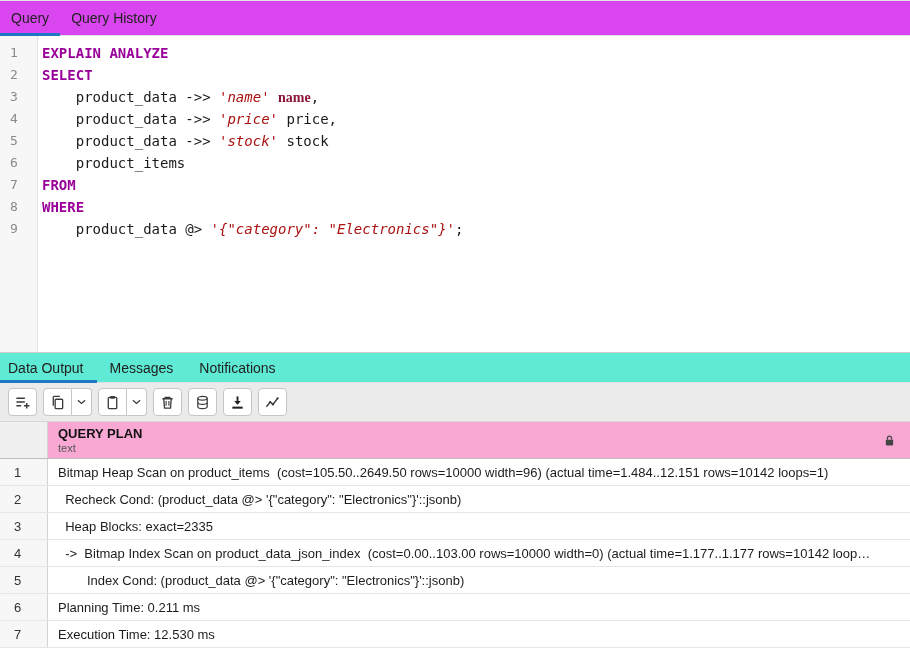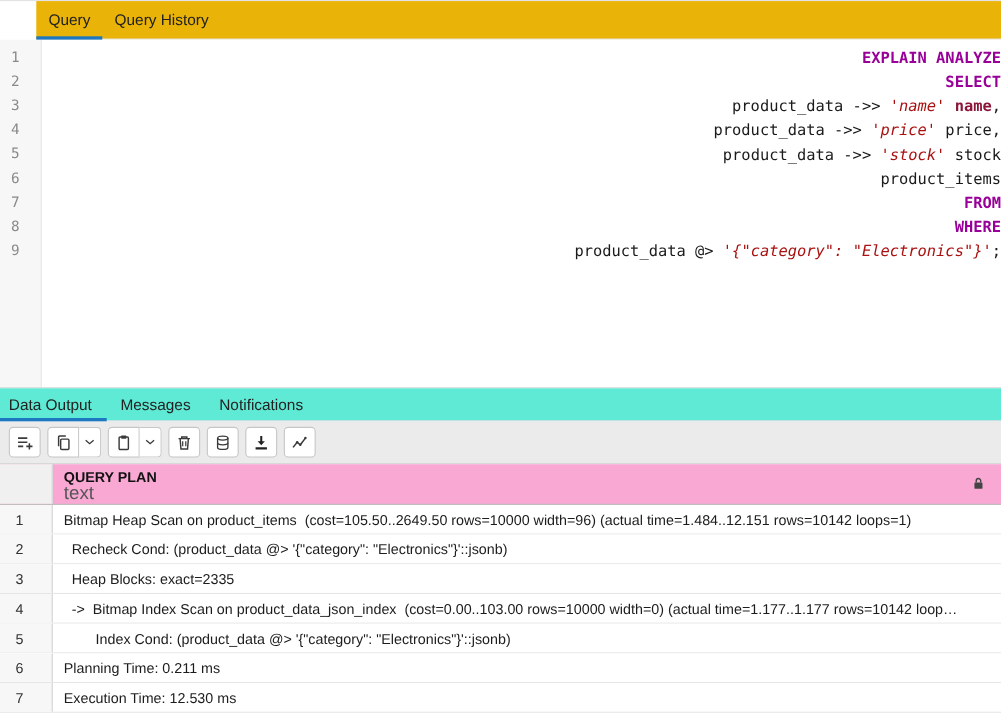--- a/index.html
+++ b/index.html
@@ -1,32 +1,32 @@
 <!DOCTYPE html>
 <html style="--accent: #1d78c1; --kw: #990099; --str: #aa1111; --nm: #8b1538;"><head>
 <meta charset="utf-8">
 <style>
   html,body{margin:0;padding:0;background:#fff;}
   .app{position:relative;width:910px;height:662px;font-family:"Liberation Sans",sans-serif;color:#222;
        background:#fff;overflow:hidden;border-top:1px solid #e3e3e3;box-sizing:border-box;}
 
   
-  .top-tabs{display:flex;height:34px;border-bottom:1px solid #dcdfe3;background:#eab308;margin-left:33px;}
+  .top-tabs{display:flex;height:34px;border-bottom:1px solid #dcdfe3;background:#d946ef;}
   .tab{display:flex;align-items:center;padding:0 11px;font-size:14px;color:#222;position:relative;cursor:pointer;}
   .tab.active::after{content:"";position:absolute;left:0;right:0;bottom:-1px;height:3px;background:var(--accent,#1976d2);}
 
   
   .editor{display:flex;height:317px;border-bottom:1px solid #cfcfcf;box-sizing:border-box;background:#fff;}
   .gutter{width:38px;background:#f7f7f7;border-right:1px solid #e3e3e3;box-sizing:border-box;padding-top:6px;}
   .ln{height:22px;line-height:22px;font-family:"DejaVu Sans Mono",monospace;font-size:13px;color:#8a8a8a;padding-left:10px;}
   .code{flex:1;padding:6px 0 0 4px;background:#fff;cursor:text;}
-  .cl{height:22px;line-height:22px;font-family:"DejaVu Sans Mono",monospace;font-size:14px;white-space:pre;color:#1a1a1a;text-align:right;}
+  .cl{height:22px;line-height:22px;font-family:"DejaVu Sans Mono",monospace;font-size:14px;white-space:pre;color:#1a1a1a;}
   .tok-kw{color:var(--kw,#990099);font-weight:bold;}
   .tok-str{color:var(--str,#aa1111);font-style:italic;}
-  .tok-name{color:var(--nm,#8b1538);font-weight:bold;}
+  .tok-name{color:var(--nm,#8b1538);font-weight:bold;font-family:Liberation Serif, serif;}
 
   
   .out-tabs{display:flex;height:29px;border-bottom:1px solid #dcdfe3;background:#5eead4;}
   .otab{display:flex;align-items:center;padding:0 13px;font-size:14px;position:relative;cursor:pointer;}
   .otab:first-child{padding-left:8px;}
   .otab.active::after{content:"";position:absolute;left:0;right:0;bottom:-1px;height:3px;background:var(--accent,#1976d2);}
 
   
   .toolbar{height:39px;background:#ebebeb;display:flex;align-items:center;padding:0 8px;gap:6px;
            border-bottom:1px solid #d6d6d6;box-sizing:border-box;}
@@ -38,21 +38,21 @@
   .bgroup .tbtn:only-child{border-radius:4px;}
   .bgroup .tbtn + .tbtn{border-left:none;min-width:20px;padding:0 4px;}
   .tbtn svg{display:block;}
 
   
   .grid{background:#fff;}
   .ghead{display:flex;height:37px;border-bottom:1px solid #bdbdbd;box-sizing:border-box;position:relative;background:#f9a8d4;}
   .gh-num{width:48px;background:#f0f0f0;border-right:1px solid #d4d4d4;box-sizing:border-box;}
   .gh-main{flex:1;padding:4px 0 0 10px;cursor:pointer;}
   .gh-title{font-size:13px;font-weight:bold;color:#111;line-height:16px;}
-  .gh-sub{font-size:17px;color:#555;line-height:13px;}
+  .gh-sub{font-size:11px;color:#555;line-height:13px;}
   .gh-lock{position:absolute;right:14px;top:11px;}
   .grow{display:flex;height:27px;border-bottom:1px solid #e6e6e6;box-sizing:border-box;background:#fff;}
   .gnum{width:48px;background:#f7f7f7;border-right:1px solid #d4d4d4;box-sizing:border-box;font-size:13px;color:#333;
         display:flex;align-items:center;padding-left:14px;cursor:pointer;}
   .gcell{flex:1;display:flex;align-items:center;padding-left:10px;font-size:13px;color:#1c1c1c;white-space:pre;
          overflow:hidden;cursor:default;}
 </style>
 </head>
 <body>
 

